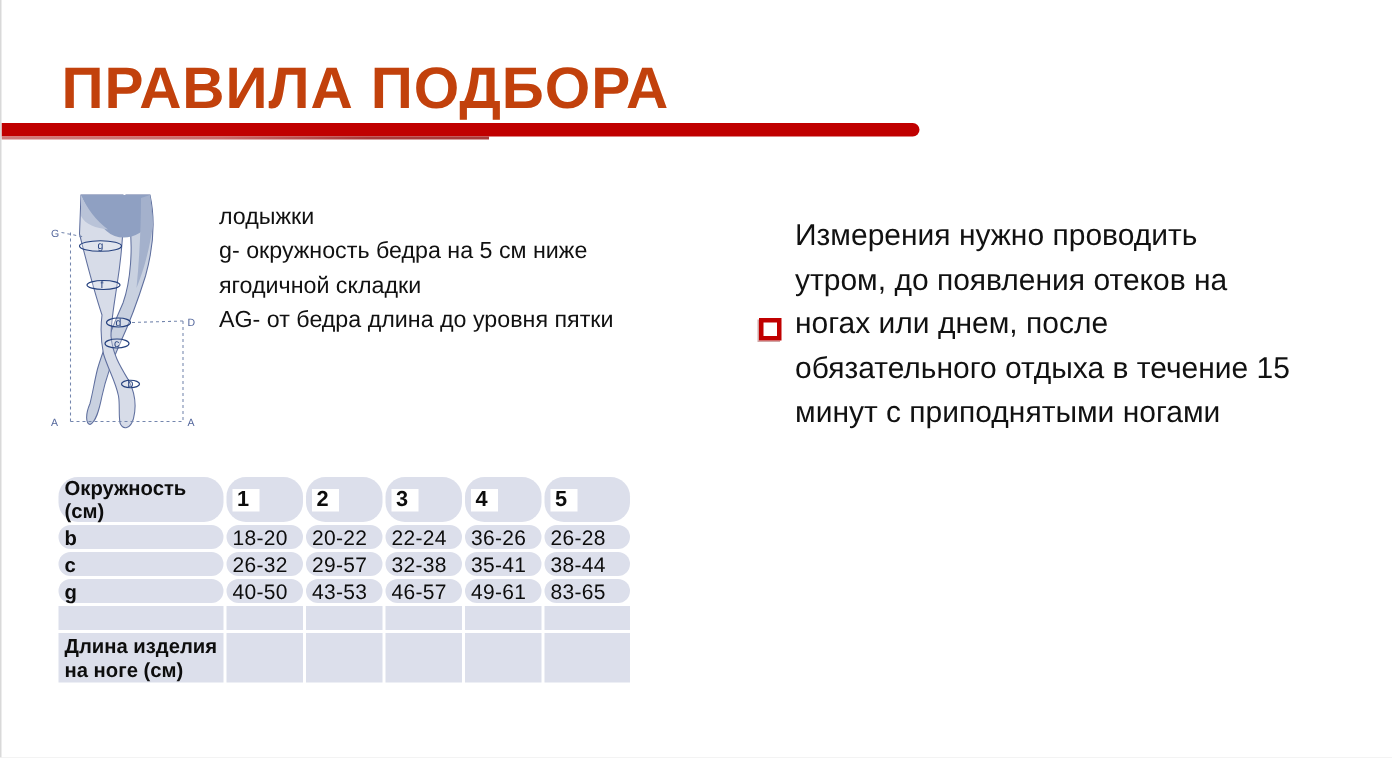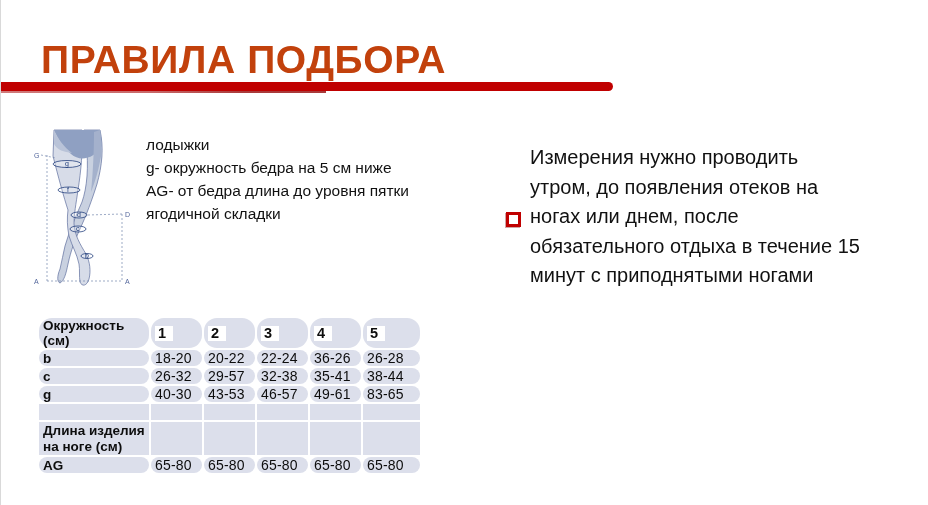--- a/index.html
+++ b/index.html
@@ -114,22 +114,22 @@
       <text x="0" y="32">G</text>
       <text x="91" y="91">D</text>
       <text x="0" y="158">A</text>
       <text x="91" y="158">A</text>
     </g>
   </svg>
 
   <div class="measures">
     <div>лодыжки</div>
     <div>g- окружность бедра на 5 см ниже</div>
+    <div>ягодичной складки</div>
     <div>AG- от бедра длина до уровня пятки</div>
-    <div>ягодичной складки</div>
   </div>
 
   <div class="note">
     <span class="note-box"></span>
     <div class="note-text">Измерения нужно проводить
 утром, до появления отеков на
 ногах или днем, после
 обязательного отдыха в течение 15
 минут с приподнятыми ногами</div>
   </div>
@@ -155,21 +155,21 @@
     <tr class="r">
       <td class="lbl">c</td>
       <td class="val">26-32</td>
       <td class="val">29-57</td>
       <td class="val">32-38</td>
       <td class="val">35-41</td>
       <td class="val c5">38-44</td>
     </tr>
     <tr class="r">
       <td class="lbl">g</td>
-      <td class="val">40-30</td>
+      <td class="val">40-50</td>
       <td class="val">43-53</td>
       <td class="val">46-57</td>
       <td class="val">49-61</td>
       <td class="val c5">83-65</td>
     </tr>
     <tr class="spacer">
       <td class="lbl"></td>
       <td class="val"></td>
       <td class="val"></td>
       <td class="val"></td>
@@ -177,24 +177,16 @@
       <td class="val c5"></td>
     </tr>
     <tr class="tall">
       <td class="lbl">Длина изделия на ноге (см)</td>
       <td class="val"></td>
       <td class="val"></td>
       <td class="val"></td>
       <td class="val"></td>
       <td class="val c5"></td>
     </tr>
-    <tr class="r">
-      <td class="lbl">AG</td>
-      <td class="val">65-80</td>
-      <td class="val">65-80</td>
-      <td class="val">65-80</td>
-      <td class="val">65-80</td>
-      <td class="val c5">65-80</td>
-    </tr>
   </tbody>
     </table>
 
 </div>
 
 </body></html>

